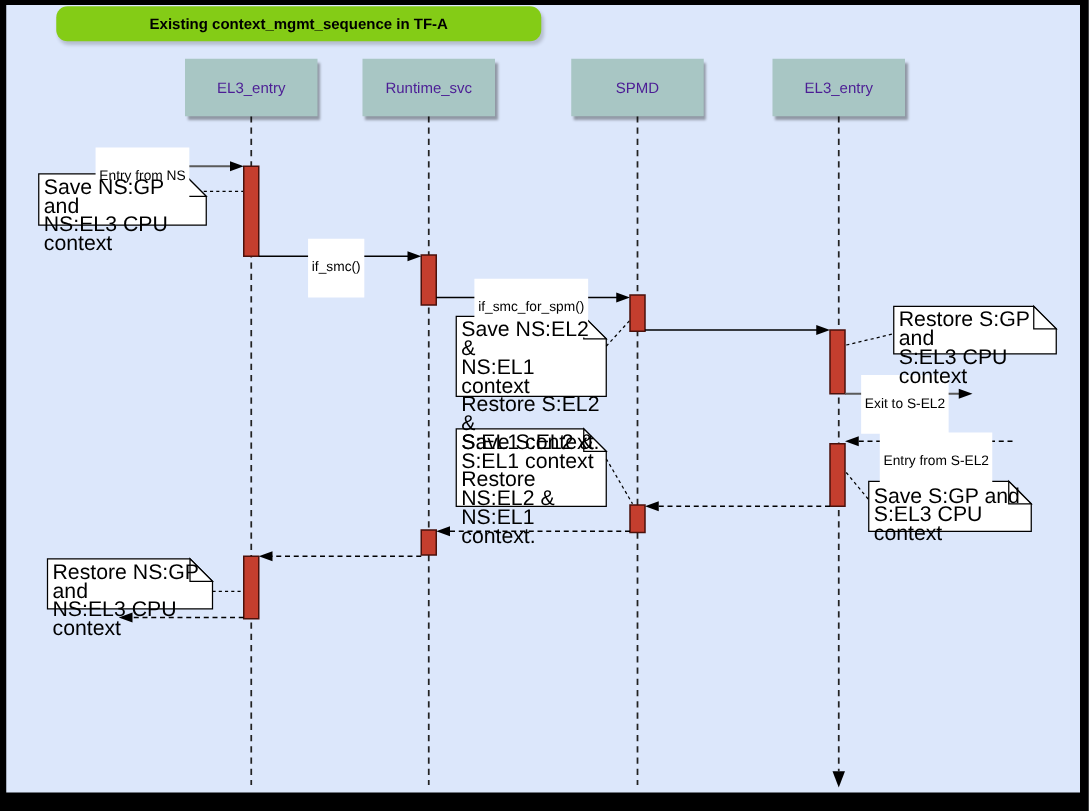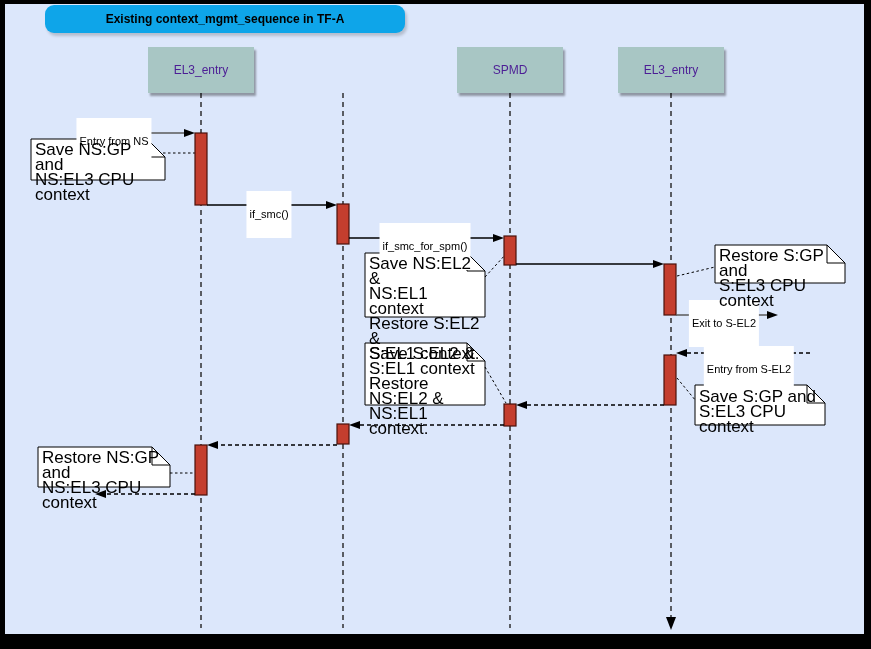--- a/index.html
+++ b/index.html
@@ -11,22 +11,22 @@
   .ll   { stroke:#222; stroke-width:1.4; stroke-dasharray:5 4; }
   .m    { stroke:#000; stroke-width:1.3; }
   .mg   { stroke:#5a5a5a; stroke-width:1.5; }
   .md   { stroke:#000; stroke-width:1.3; stroke-dasharray:4 3; }
   .head { fill:#000; stroke:none; }
   .nc   { stroke:#000; stroke-width:1; stroke-dasharray:2.5 2.5; }
   .act  { fill:#c43e2e; stroke:#4a110b; stroke-width:1.2; }
   .note { fill:#ffffff; stroke:#000; stroke-width:1; }
 
   .title {
-    position:absolute; left:40px; top:1px; width:360px; height:28px;
-    background:#0ea5e9; border-radius:9px; display:flex; align-items:center; justify-content:center;
+    position:absolute; left:40px; top:1px; width:388px; height:28px;
+    background:#84cc16; border-radius:9px; display:flex; align-items:center; justify-content:center;
     font-size:12px; font-weight:bold; color:#000; box-shadow:2px 3px 3px rgba(0,0,0,0.18);
   }
   .header {
     position:absolute; top:43px; width:106px; height:46px; background:#a8c6c4;
     display:flex; align-items:center; justify-content:center; font-size:12px; color:#4c1d95;
     box-shadow:2px 3px 2px rgba(0,0,0,0.35);
   }
   .mlabel {
     position:absolute; transform:translateX(-50%); background:#fff; padding:17px 3px;
     font-size:11px; color:#000; white-space:nowrap; line-height:13px;
@@ -105,20 +105,21 @@
       <line class="md" x1="332" y1="441" x2="211" y2="441"></line>
       <polygon class="head" points="202,441 213,437 213,445"></polygon>
 
       <line class="md" x1="190" y1="490" x2="99" y2="490"></line>
       <polygon class="head" points="90,490 101,486 101,494"></polygon>
     </svg>
 
     <div class="title">Existing context_mgmt_sequence in TF-A</div>
 
     <div class="header" style="left:143px">EL3_entry</div>
+    <div class="header" style="left:285px">Runtime_svc</div>
     <div class="header" style="left:452px">SPMD</div>
     <div class="header" style="left:613px">EL3_entry</div>
 
     <div class="mlabel" style="left:109px; top:114px">Entry from NS</div>
     <div class="mlabel" style="left:264px; top:187px">if_smc()</div>
     <div class="mlabel" style="left:420px; top:219px">if_smc_for_spm()</div>
     <div class="mlabel" style="left:719px; top:296px">Exit to S-EL2</div>
     <div class="mlabel" style="left:744px; top:342px">Entry from S-EL2</div>
 
     <div class="ntext" style="left:30px;  top:138px; width:126px">Save NS:GP and

